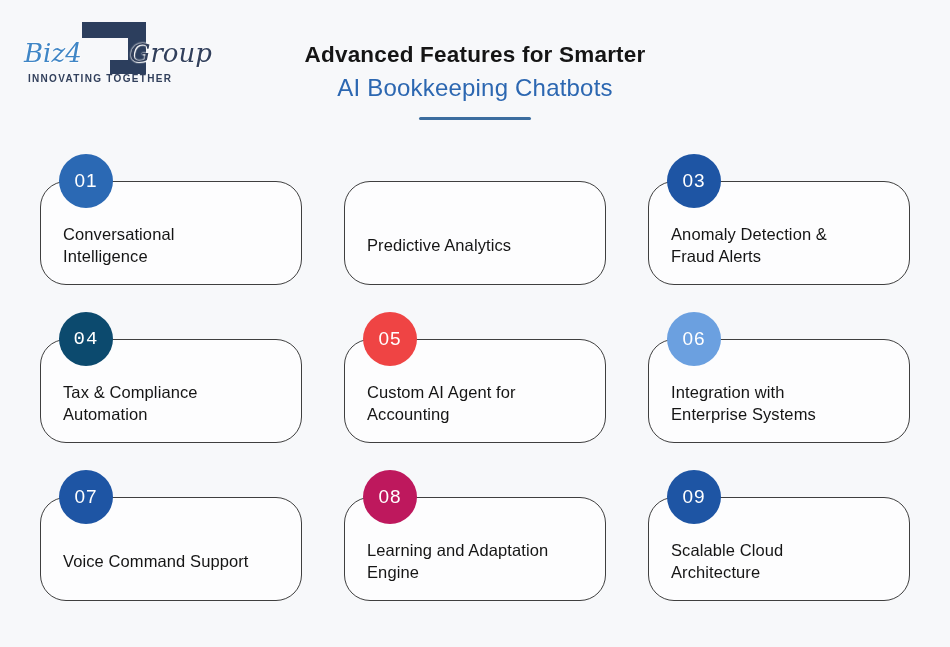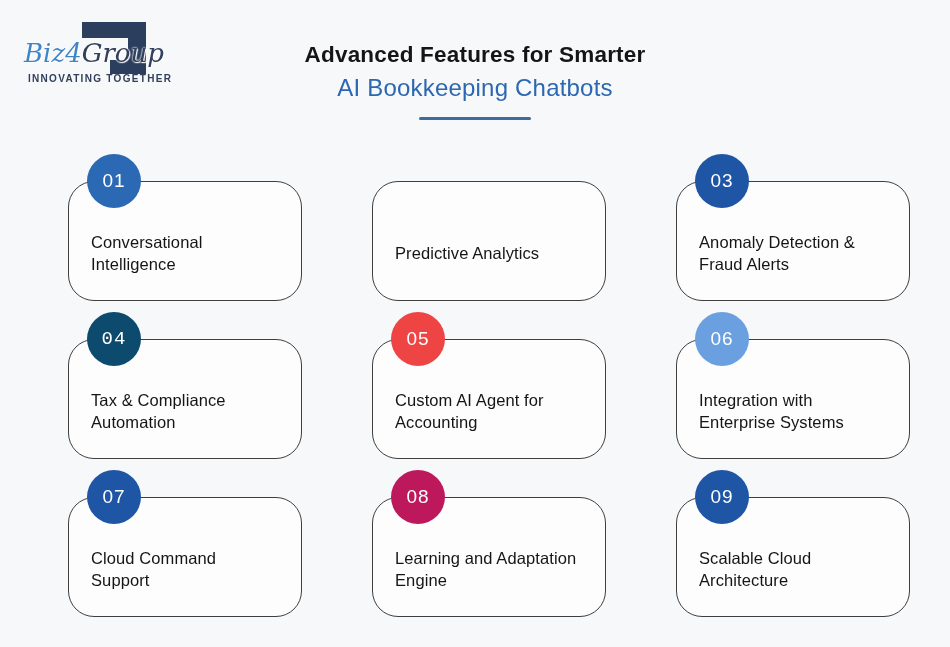--- a/index.html
+++ b/index.html
@@ -27,21 +27,21 @@
   .logo-text {
     position: absolute; left: 0; top: 18px;
     font-family: "DejaVu Serif", serif;
     font-style: italic;
     font-size: 26px;
     white-space: nowrap;
     z-index: 2;
     text-shadow: 0 0 2px #fff, 0 0 2px #fff, 1px 1px 1px #fff;
   }
   .logo-text .blue { color: var(--logo-blue, #4086c6); }
-  .logo-text .dark { color: var(--logo-dark, #32405c); }
+  .logo-text .dark { color: var(--logo-dark, #32405c); margin-left: 48px; }
   .logo-tagline {
     position: absolute; left: 4px; top: 53px;
     font-size: 10px; font-weight: bold;
     letter-spacing: 1.3px;
     color: var(--logo-dark, #32405c);
     z-index: 2;
     white-space: nowrap;
   }
 
   
@@ -72,28 +72,27 @@
     position: absolute; left: 40px; top: 181px;
     width: 870px;
     display: grid;
     grid-template-columns: repeat(3, 262px);
     grid-template-rows: repeat(3, 104px);
     column-gap: 42px;
     row-gap: 54px;
   }
   .card {
     position: relative;
-    height: 120px;
+    height: 104px;
     border: 1px solid var(--card-border, #3f3f3f);
     border-radius: 26px;
     background: var(--card-bg, #fdfdfe);
     display: flex;
     align-items: center;
     padding: 34px 24px 8px 22px;
-    margin-left: 28px;
   }
   .num-badge {
     position: absolute; left: 18px; top: -28px;
     width: 54px; height: 54px;
     border-radius: 50%;
     display: flex; align-items: center; justify-content: center;
   }
   .num-badge .num {
     color: #ffffff;
     font-size: 19px;
@@ -170,21 +169,21 @@
       <span class="num">06</span>
     </div>
     <div class="card-label">Integration with
 Enterprise Systems</div>
   </div>
 
   <div class="card">
     <div class="num-badge" style="background: rgb(30, 85, 164);">
       <span class="num">07</span>
     </div>
-    <div class="card-label">Cloud Command Support</div>
+    <div class="card-label">Voice Command Support</div>
   </div>
 
   <div class="card">
     <div class="num-badge" style="background: #be185d;">
       <span class="num">08</span>
     </div>
     <div class="card-label">Learning and Adaptation
 Engine</div>
   </div>
 

